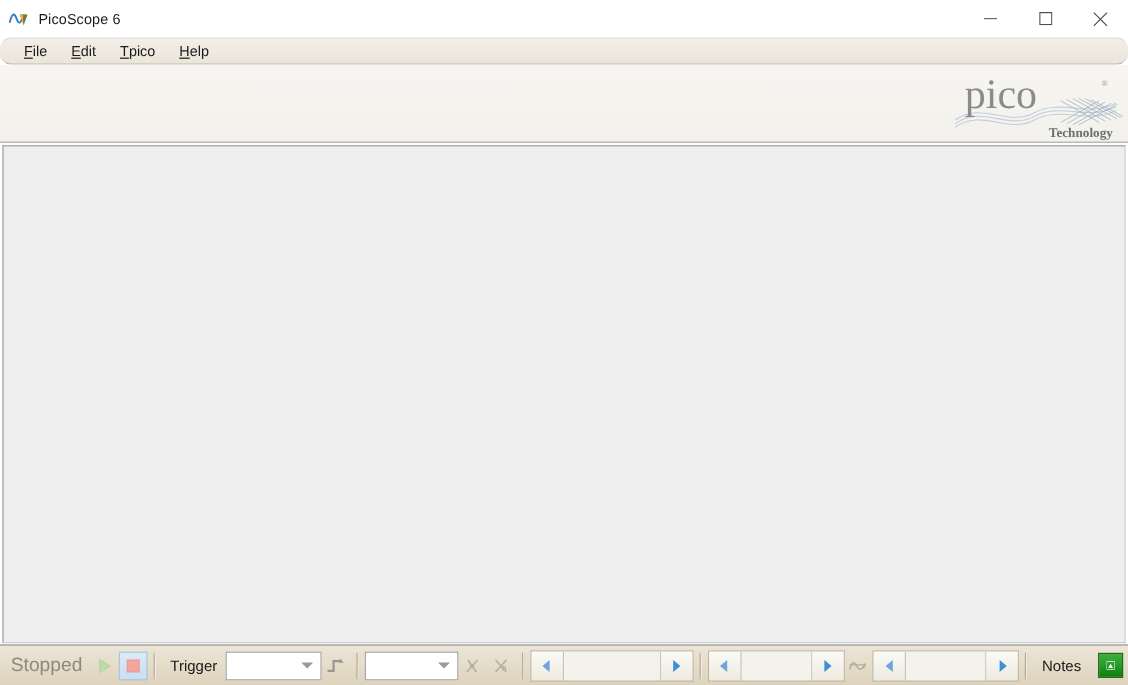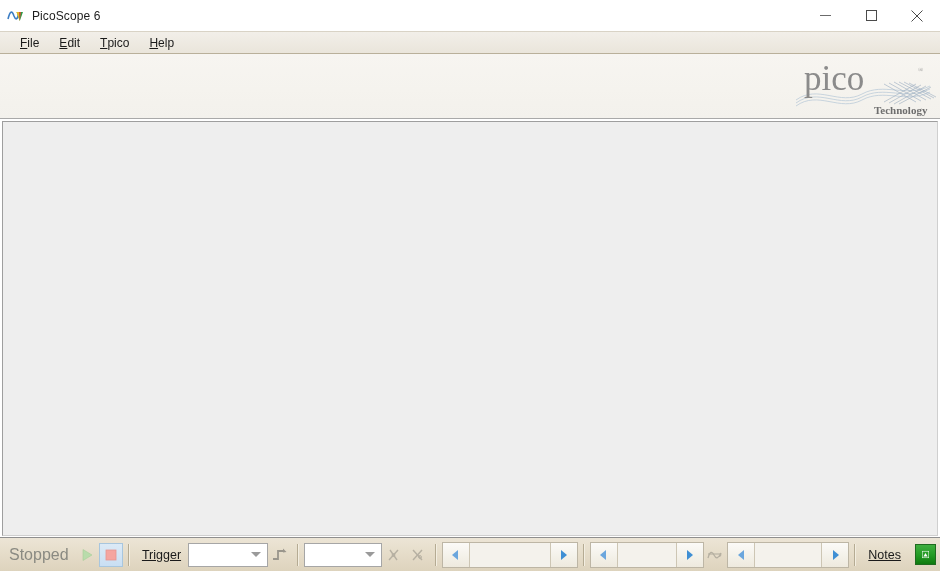--- a/index.html
+++ b/index.html
@@ -75,20 +75,21 @@
   .menubar {
     flex: 0 0 23px;
     height: 23px;
     background: linear-gradient(to bottom, #f2efe9 0%, #eae5db 100%);
     border-top: 1px solid #d9d3c6;
     border-bottom: 1px solid #b9b09a;
     display: flex;
     align-items: center;
     padding-left: 10px;
     box-sizing: border-box;
+    border-radius: 10px;
   }
   .menu-item {
     font-size: 12px;
     color: #1a1a1a;
     padding: 2px 10px;
     white-space: nowrap;
     line-height: 14px;
   }
   .menu-item .mn {
     text-decoration: underline;
@@ -155,21 +156,20 @@
     font-size: 16px;
     color: #8a8a82;
     padding: 0 7px 0 5px;
     white-space: nowrap;
   }
   .label-text {
     font-size: 12.5px;
     color: #1a1a1a;
     padding: 0 7px;
     white-space: nowrap;
-    text-decoration: underline;
   }
   .tb-btn {
     width: 26px;
     height: 24px;
     display: flex;
     align-items: center;
     justify-content: center;
     background: transparent;
     border: 1px solid transparent;
     box-sizing: border-box;

